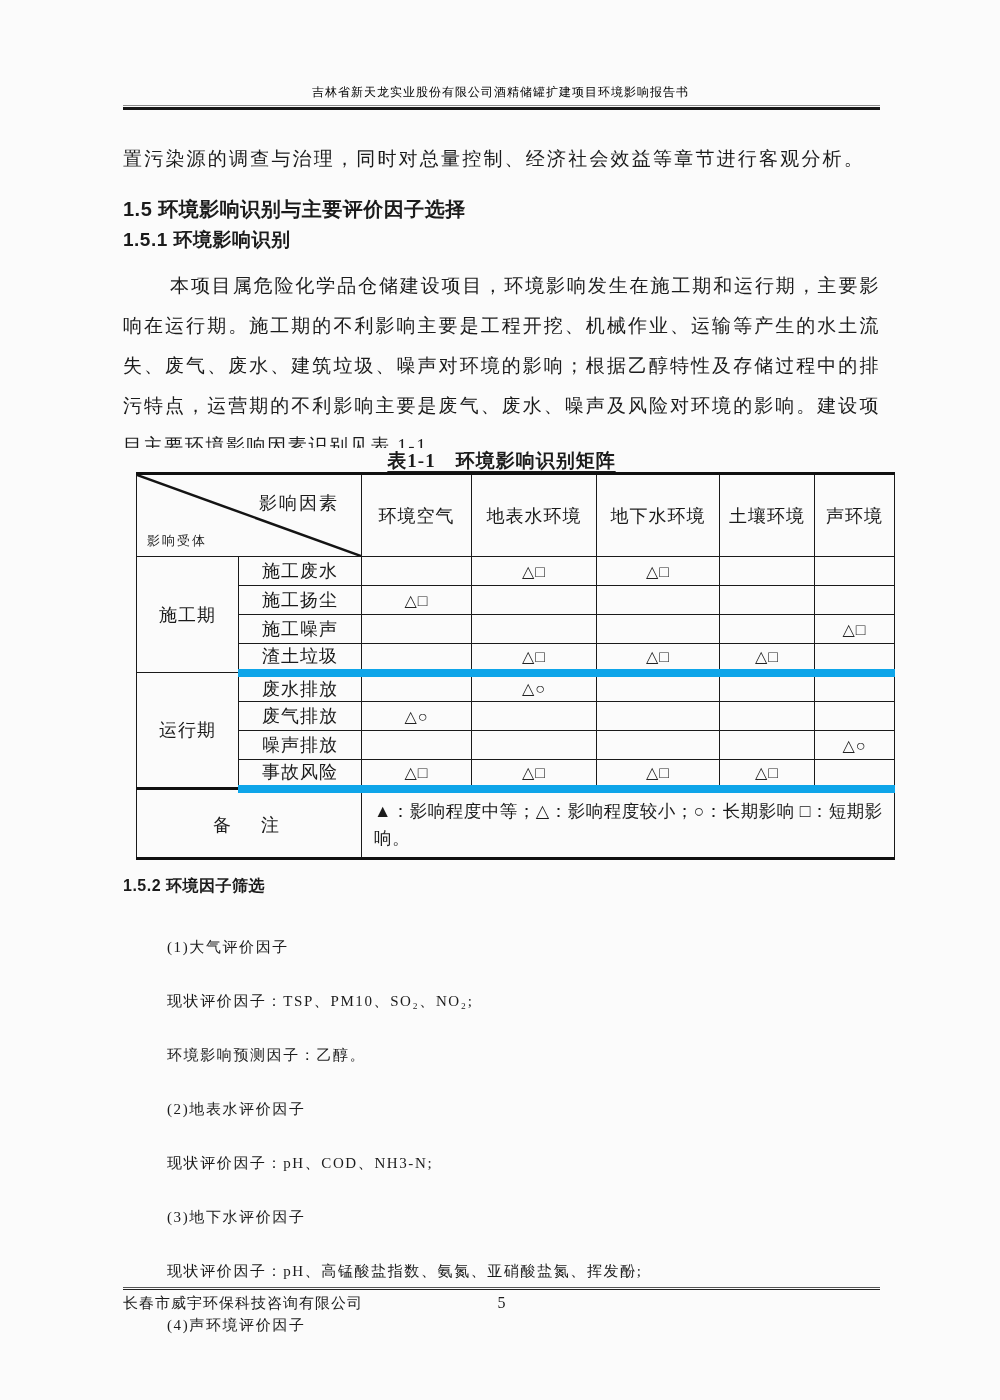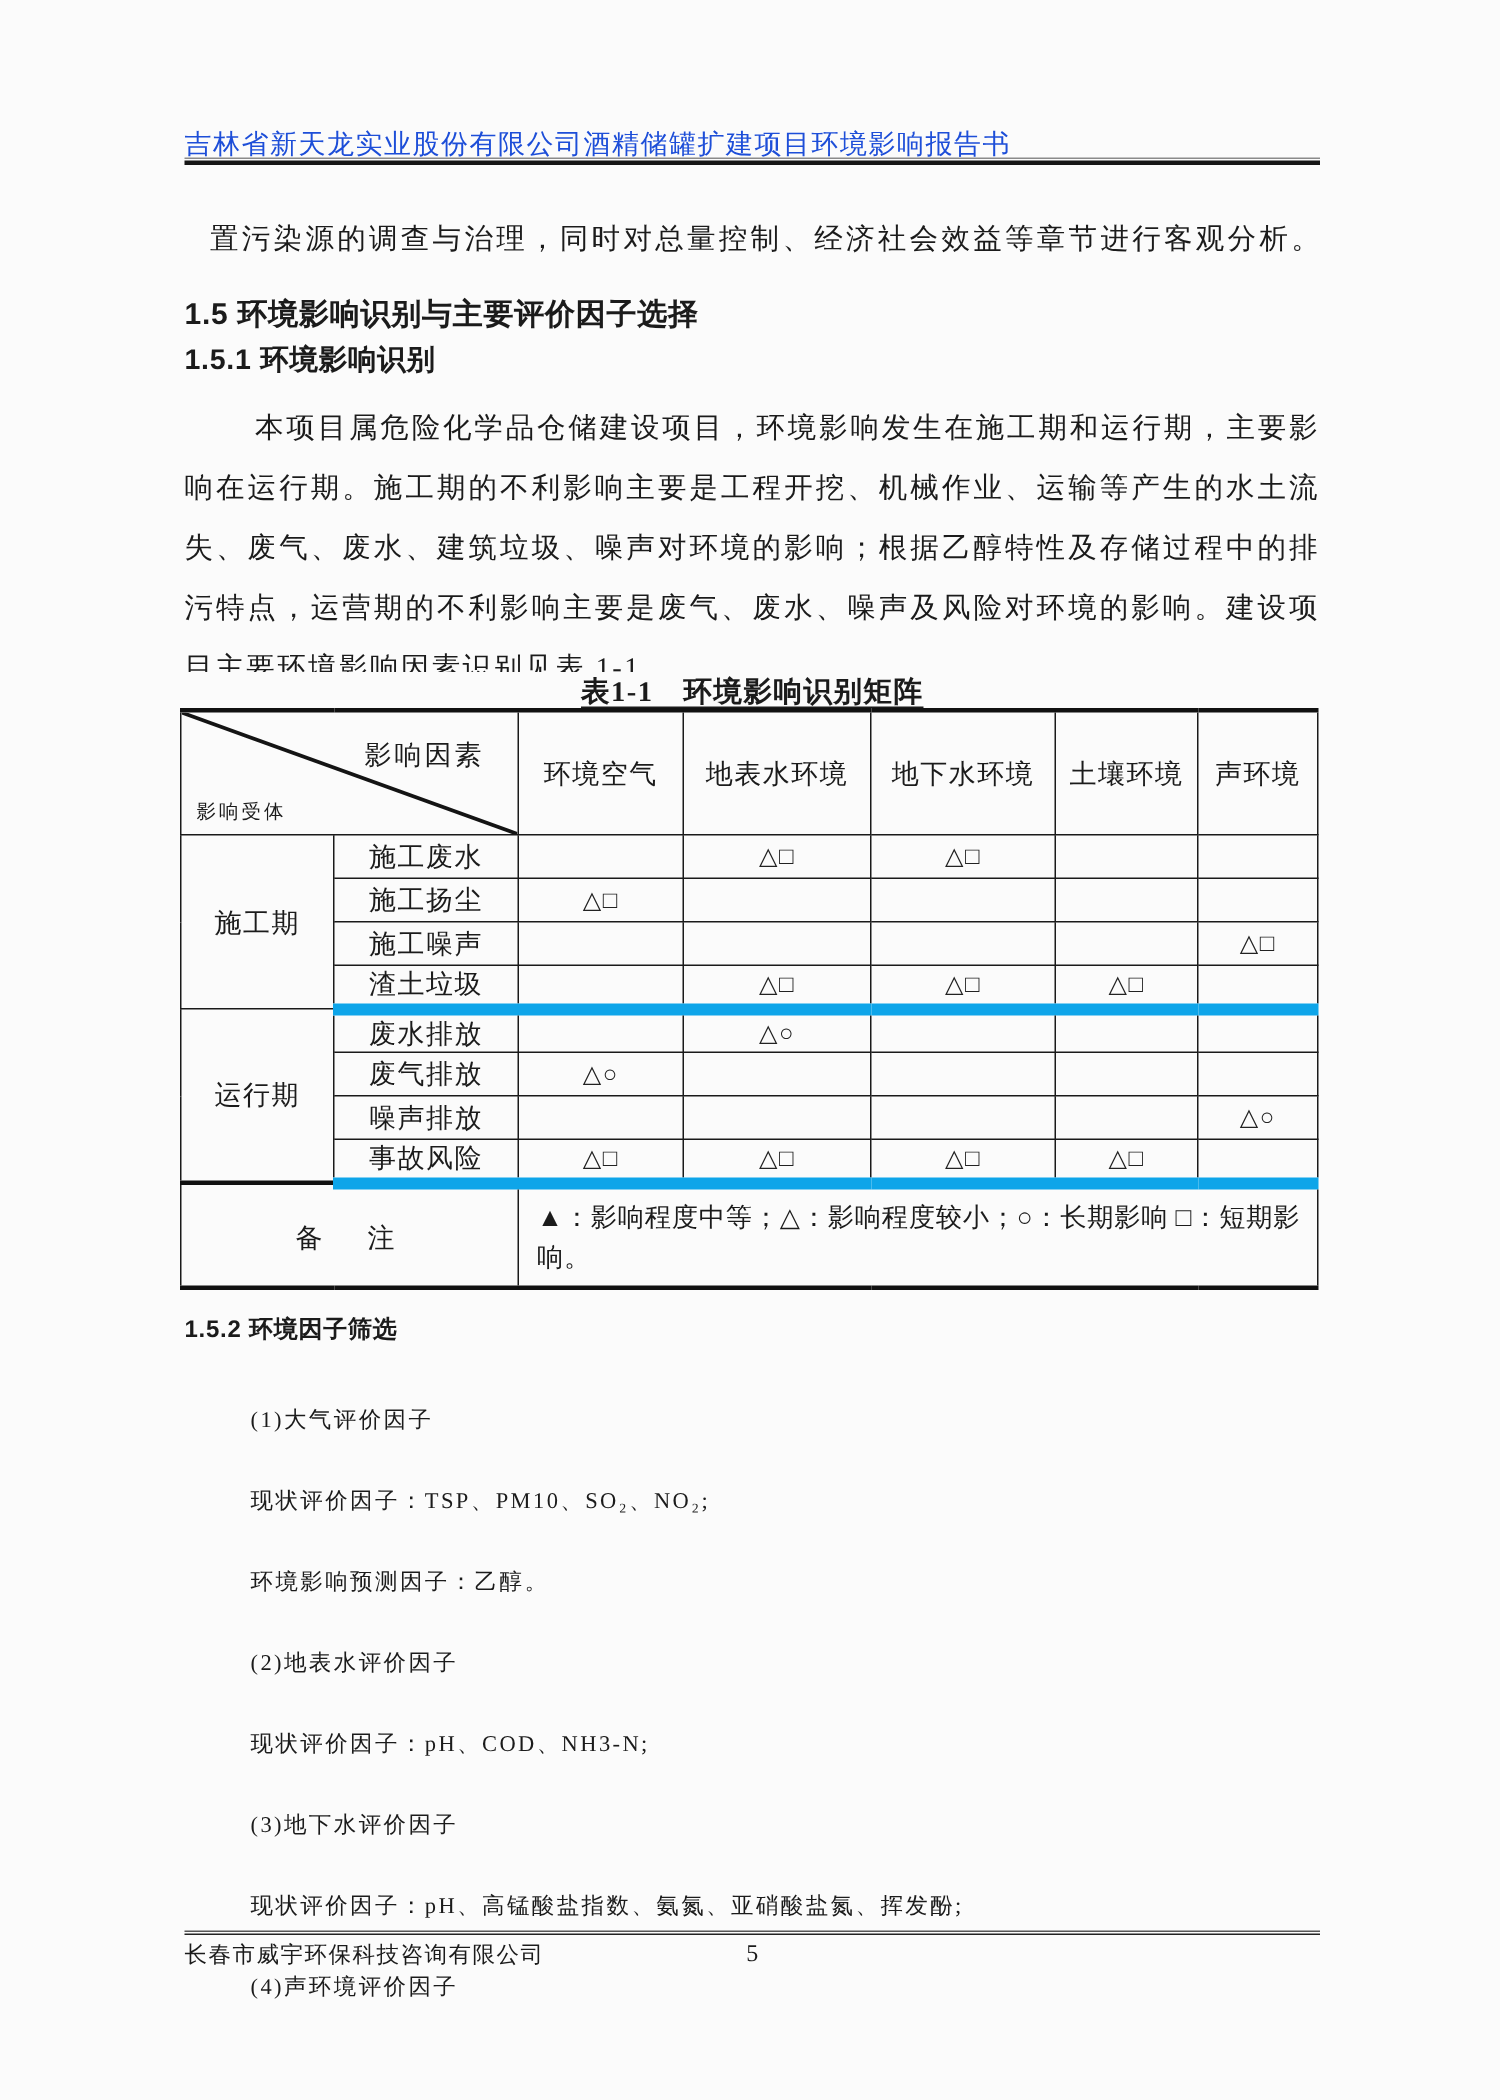--- a/index.html
+++ b/index.html
@@ -11,39 +11,39 @@
     background: #fbfbfb;
     color: #1b1b1b;
     font-family: "Liberation Serif", "DejaVu Serif", serif;
     overflow: hidden;
   }
   .abs { position: absolute; }
 
   
   .header-text {
     top: 84px; left: 123px; width: 755px;
-    font-size: 18px;
-    letter-spacing: 1px;
-    color: #1d4ed8;
+    text-align: center;
+    font-size: 12px;
+    letter-spacing: 1px;
+    color: #000000;
   }
   .header-rule {
     top: 105px; left: 123px; width: 757px;
     height: 5px;
     border-top: 1px solid #8a8a8a;
     border-bottom: 3px solid #161616;
   }
 
   
   .intro {
     top: 146px; left: 123px; width: 757px; height: 34px;
     font-size: 19px;
     letter-spacing: 2.2px;
     overflow: hidden;
     white-space: nowrap;
-    margin-left: 17px;
   }
   .h15 {
     top: 196px; left: 123px; width: 757px;
     font-family: "Liberation Sans", "DejaVu Sans", sans-serif;
     font-weight: bold;
     font-size: 20px;
     letter-spacing: 0.5px;
   }
   .h151 {
     top: 227px; left: 123px; width: 757px;
@@ -66,21 +66,21 @@
   .table-title {
     top: 448px; left: 123px; width: 757px;
     text-align: center;
     font-weight: bold;
     font-size: 19px;
     letter-spacing: 1px;
     text-decoration: underline;
     text-underline-offset: 4px;
   }
   table.matrix {
-    top: 472px; left: 120px;
+    top: 472px; left: 136px;
     position: absolute;
     width: 758px;
     border-collapse: collapse;
     table-layout: fixed;
     font-size: 18px;
   }
   .matrix th, .matrix td {
     border: 1.5px solid #1a1a1a;
     text-align: center;
     vertical-align: middle;

